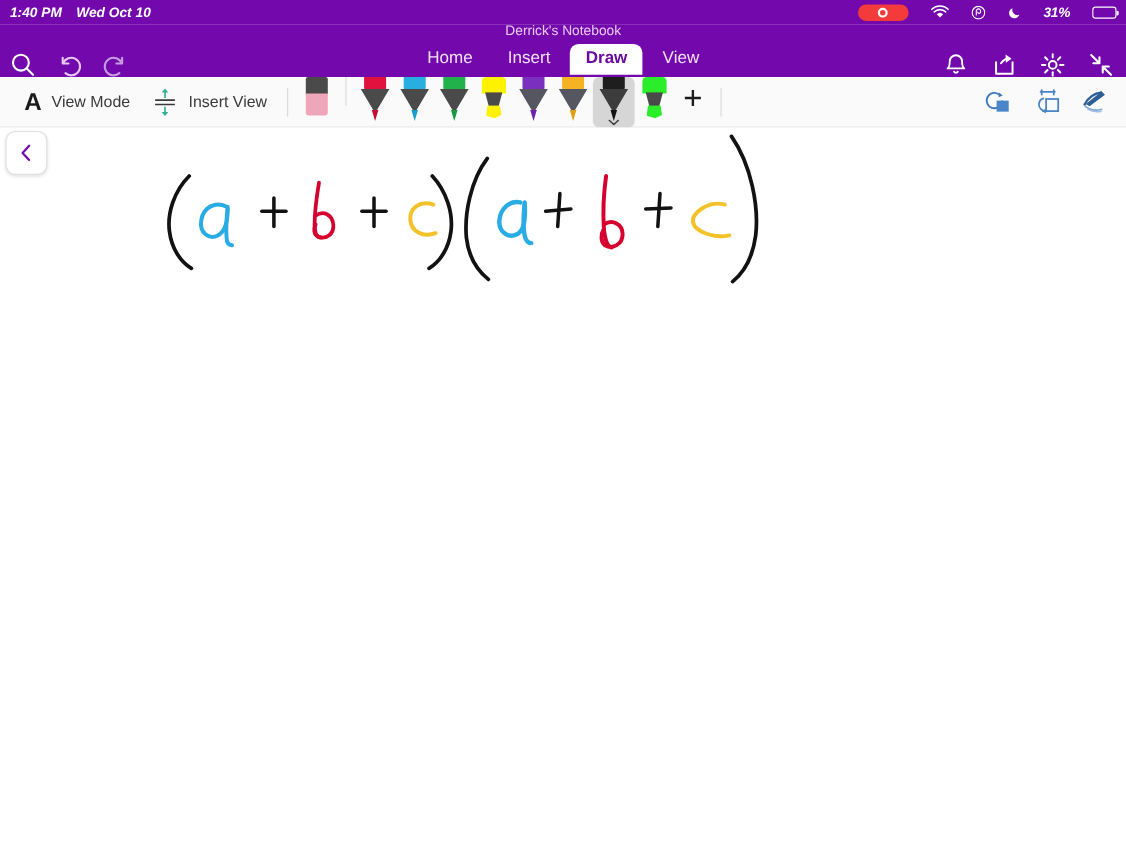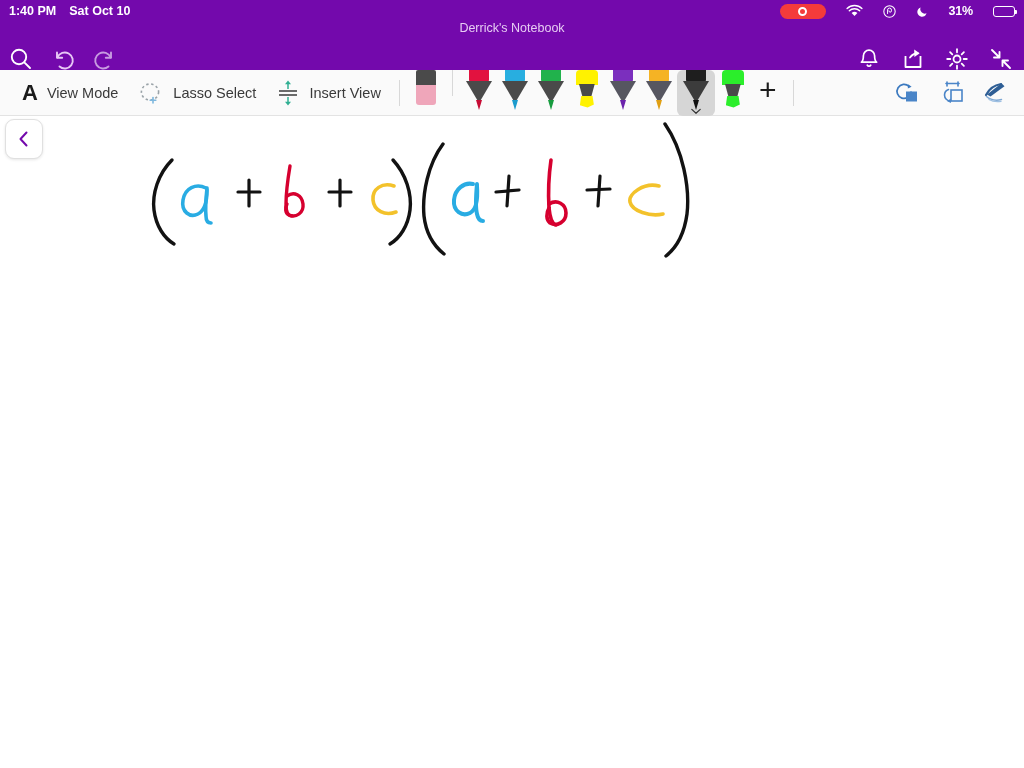--- a/index.html
+++ b/index.html
@@ -12,20 +12,21 @@
   }
   #app { position: relative; width: 1024px; height: 768px; }
 
   
   .statusbar {
     position: absolute; top: 0; left: 0; width: 1024px; height: 22px;
     background: #7309AC; color: #ffffff;
     display: flex; align-items: center;
     font-size: 12.5px; font-weight: bold;
     padding: 0 9px;
+    font-style: italic;
   }
   .sb-left { display: flex; align-items: center; gap: 13px; }
   .sb-right { margin-left: auto; display: flex; align-items: center; gap: 20px; }
   .rec-pill {
     width: 46px; height: 15px; border-radius: 8px; background: #F43B3B;
     display: flex; align-items: center; justify-content: center;
   }
   .rec-dot {
     width: 9px; height: 9px; border-radius: 50%;
     border: 2px solid #ffffff; background: #F43B3B;
@@ -154,21 +155,21 @@
   .ink { position: absolute; top: 0; left: 0; }
 </style>
 </head>
 <body>
 
 <div id="app">
 
   <div class="statusbar">
     <div class="sb-left">
       <span>1:40 PM</span>
-      <span>Sat Oct 10</span>
+      <span>Wed Oct 10</span>
     </div>
     <div class="sb-right">
       <span class="rec-pill">
         <span class="rec-dot"></span>
       </span>
       <svg class="hicon" style="width:17px;height:14px" viewBox="0 0 20 15">
         <path d="M10 13.4 6.6 9.9a4.9 4.9 0 0 1 6.8 0z" fill="#fff"></path>
         <path d="M3.9 7.3a8.8 8.8 0 0 1 12.2 0" stroke="#fff" stroke-width="1.7" fill="none" stroke-linecap="round"></path>
         <path d="M1.3 4.5a12.6 12.6 0 0 1 17.4 0" stroke="#fff" stroke-width="1.7" fill="none" stroke-linecap="round"></path>
       </svg>
@@ -197,20 +198,26 @@
       <svg class="hicon" viewBox="0 0 26 26">
         <path d="M7 6.5v5.2h5.2" stroke="#E7C8F5" stroke-width="1.9" fill="none" stroke-linecap="round" stroke-linejoin="round"></path>
         <path d="M7.4 11.4A8 8 0 1 1 9.5 20.5" stroke="#E7C8F5" stroke-width="1.9" fill="none" stroke-linecap="round"></path>
       </svg>
       <svg class="hicon" viewBox="0 0 26 26">
         <path d="M19 6.5v5.2h-5.2" stroke="#C79BE0" stroke-width="1.9" fill="none" stroke-linecap="round" stroke-linejoin="round"></path>
         <path d="M18.6 11.4A8 8 0 1 0 16.5 20.5" stroke="#C79BE0" stroke-width="1.9" fill="none" stroke-linecap="round"></path>
       </svg>
     </div>
 
+    <div class="tabs">
+      <div class="tab">Home</div>
+      <div class="tab">Insert</div>
+      <div class="tab active">Draw</div>
+      <div class="tab">View</div>
+    </div>
 
     <div class="hdr-right">
       <svg class="hicon" viewBox="0 0 26 26">
         <path d="M13 4.2a5.6 5.6 0 0 0-5.6 5.6c0 5-2 6.4-2 6.4h15.2s-2-1.4-2-6.4A5.6 5.6 0 0 0 13 4.2z" stroke="#fff" stroke-width="1.7" fill="none" stroke-linejoin="round"></path>
         <path d="M11.3 19.2a2 2 0 0 0 3.4 0" stroke="#fff" stroke-width="1.7" fill="none" stroke-linecap="round"></path>
       </svg>
       <svg class="hicon" viewBox="0 0 26 26">
         <path d="M5.5 10v11h15V10" stroke="#fff" stroke-width="1.8" fill="none" stroke-linejoin="round"></path>
         <path d="M10 11.5c3.5-4.6 8-4.2 8-4.2" stroke="#fff" stroke-width="1.8" fill="none" stroke-linecap="round"></path>
         <path d="M14.2 3.6 19.6 7.3 14.4 11z" fill="#fff"></path>
@@ -235,28 +242,20 @@
     </div>
   </div>
 
   <div class="drawbar">
 
     <div class="tool-btn">
       <span class="glyph-A">A</span>
       <span>View Mode</span>
     </div>
 
-    <div class="tool-btn">
-      <svg style="width:26px;height:24px" viewBox="0 0 26 24">
-        <ellipse cx="12" cy="11" rx="8.6" ry="8" stroke="#9AA3A8" stroke-width="1.6" fill="none" stroke-dasharray="2.4 2.6"></ellipse>
-        <line x1="15" y1="16.5" x2="15" y2="22" stroke="#7FB8DE" stroke-width="1.6" stroke-linecap="round"></line>
-        <line x1="12.2" y1="19.3" x2="17.8" y2="19.3" stroke="#7FB8DE" stroke-width="1.6" stroke-linecap="round"></line>
-      </svg>
-      <span>Lasso Select</span>
-    </div>
 
     <div class="tool-btn">
       <svg style="width:24px;height:28px" viewBox="0 0 24 28">
         <line x1="3" y1="12" x2="21" y2="12" stroke="#3A3A3A" stroke-width="1.5"></line>
         <line x1="3" y1="16" x2="21" y2="16" stroke="#3A3A3A" stroke-width="1.5"></line>
         <line x1="12" y1="3" x2="12" y2="10" stroke="#2FAF92" stroke-width="1.5"></line>
         <path d="M12 1.5 15 5.2H9z" fill="#2FAF92"></path>
         <line x1="12" y1="18" x2="12" y2="25" stroke="#2FAF92" stroke-width="1.5"></line>
         <path d="M12 26.5 15 22.8H9z" fill="#2FAF92"></path>
       </svg>

